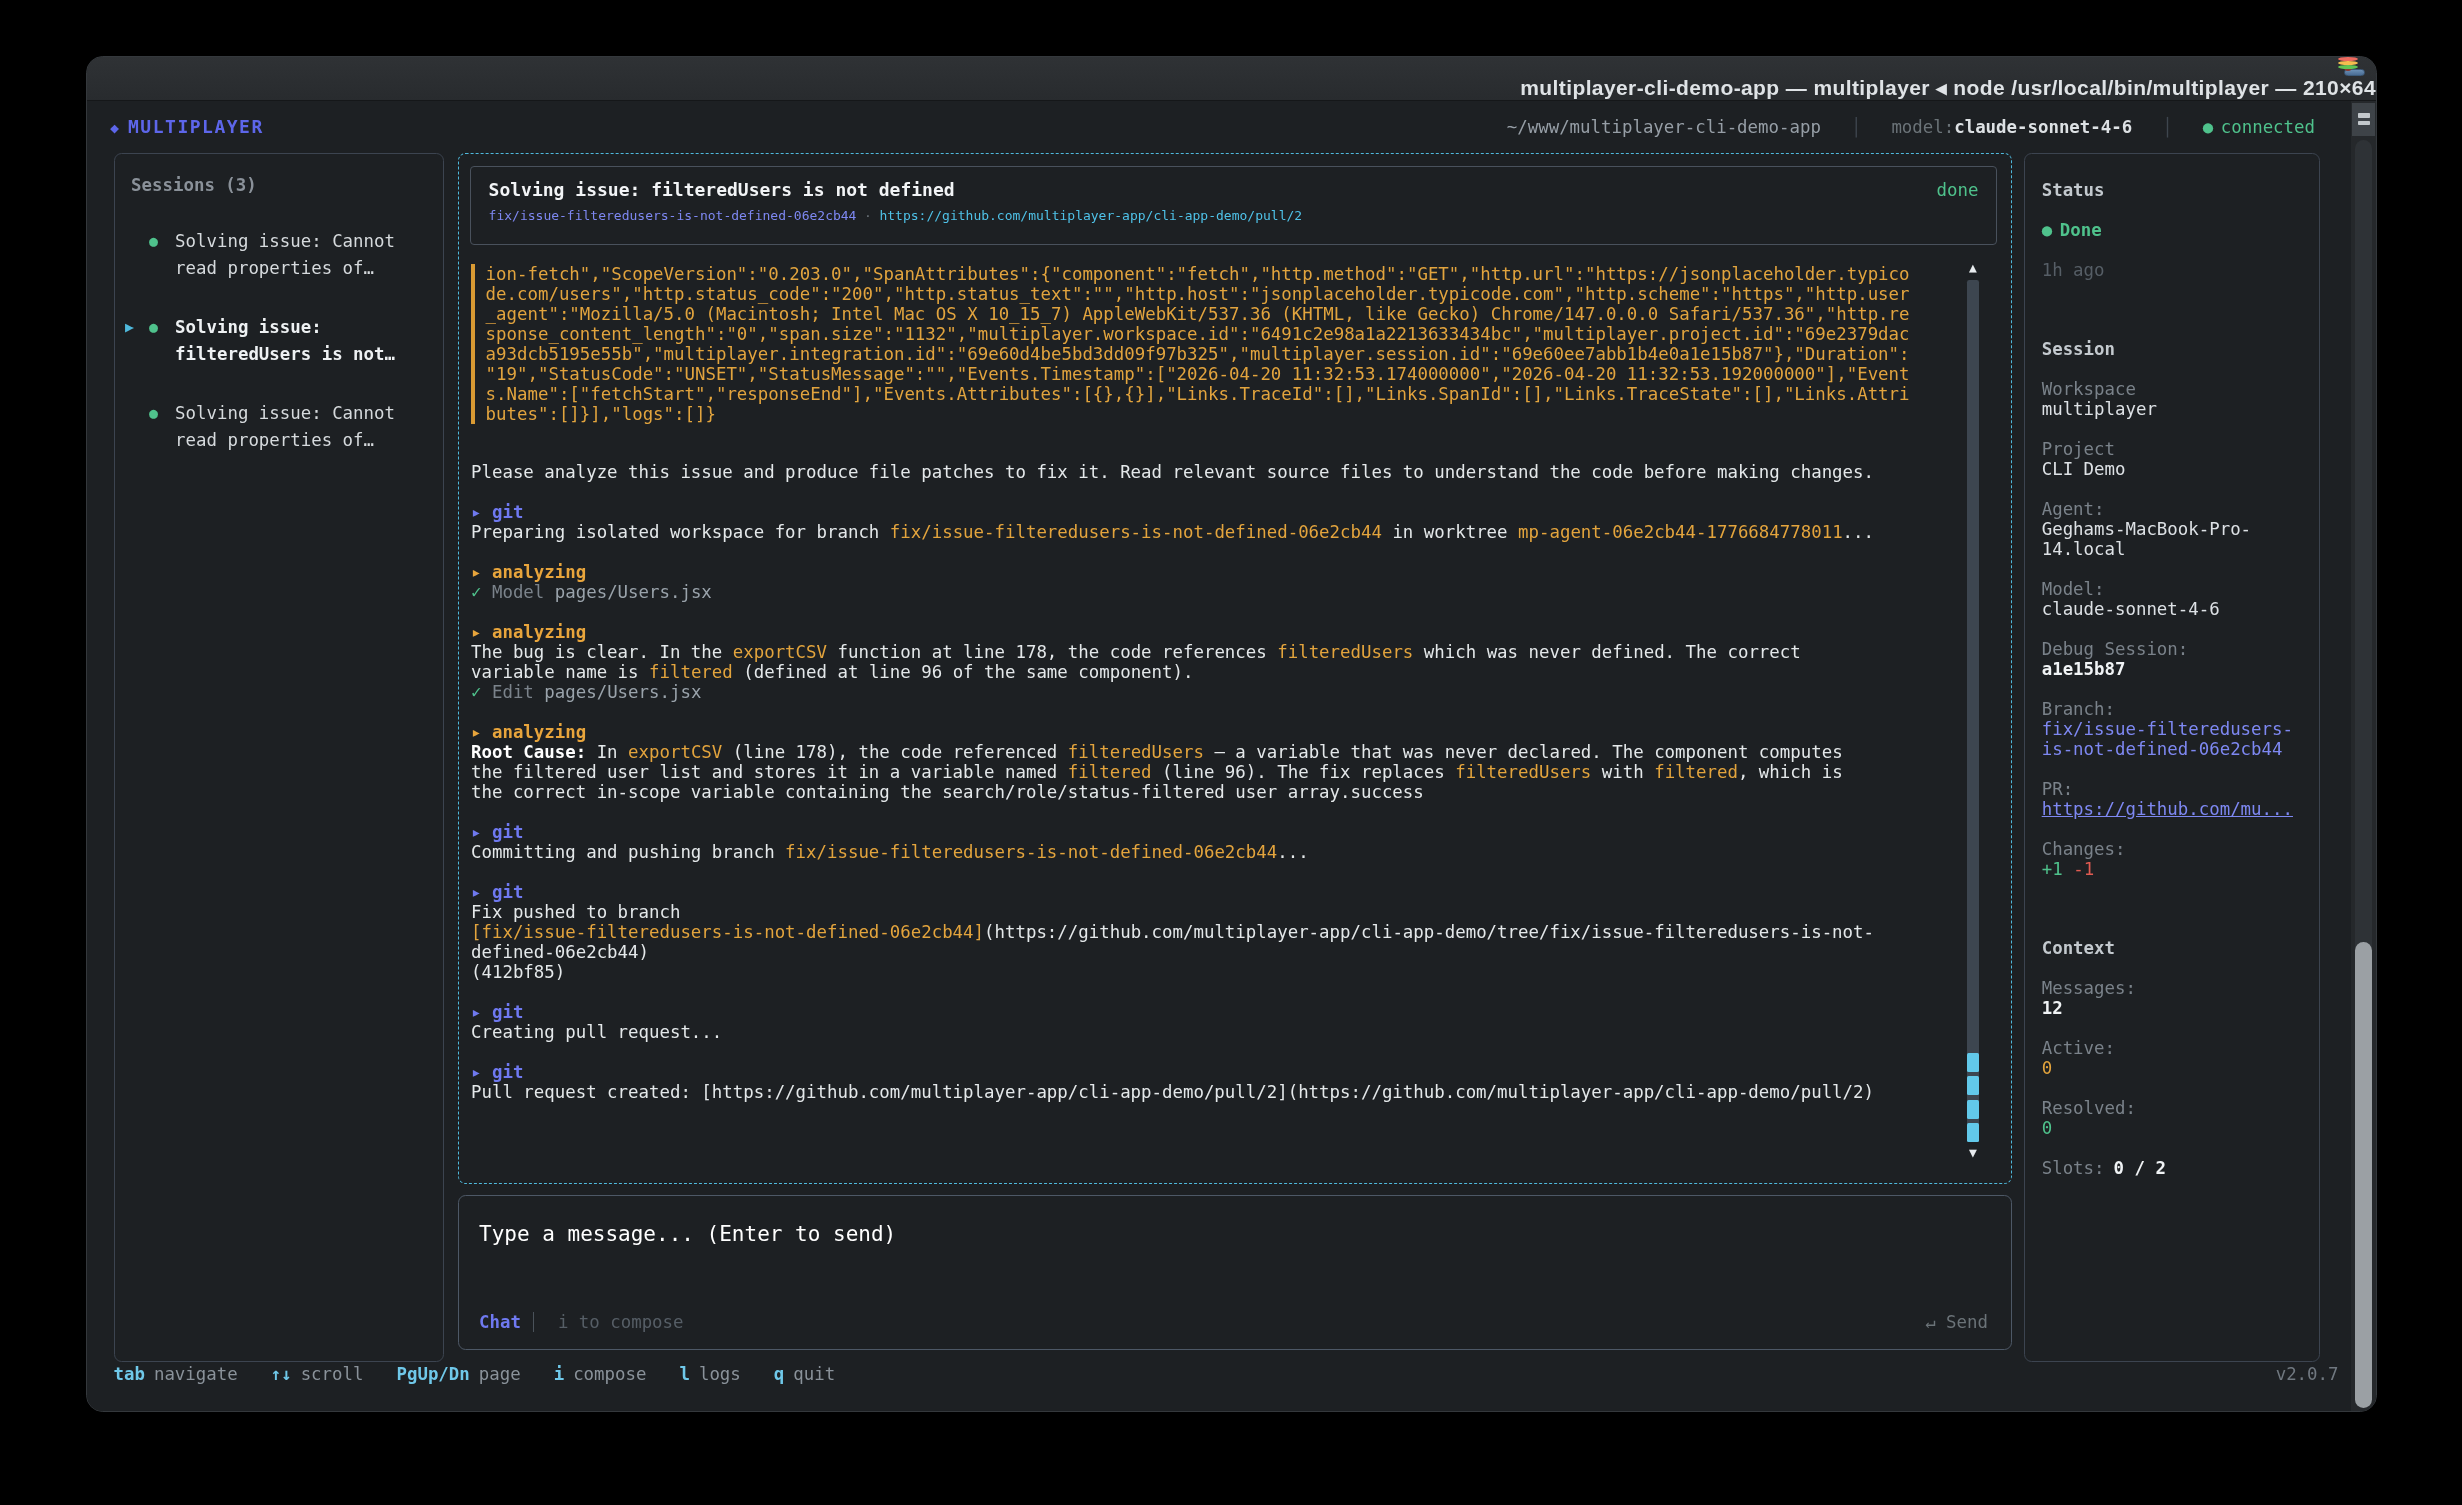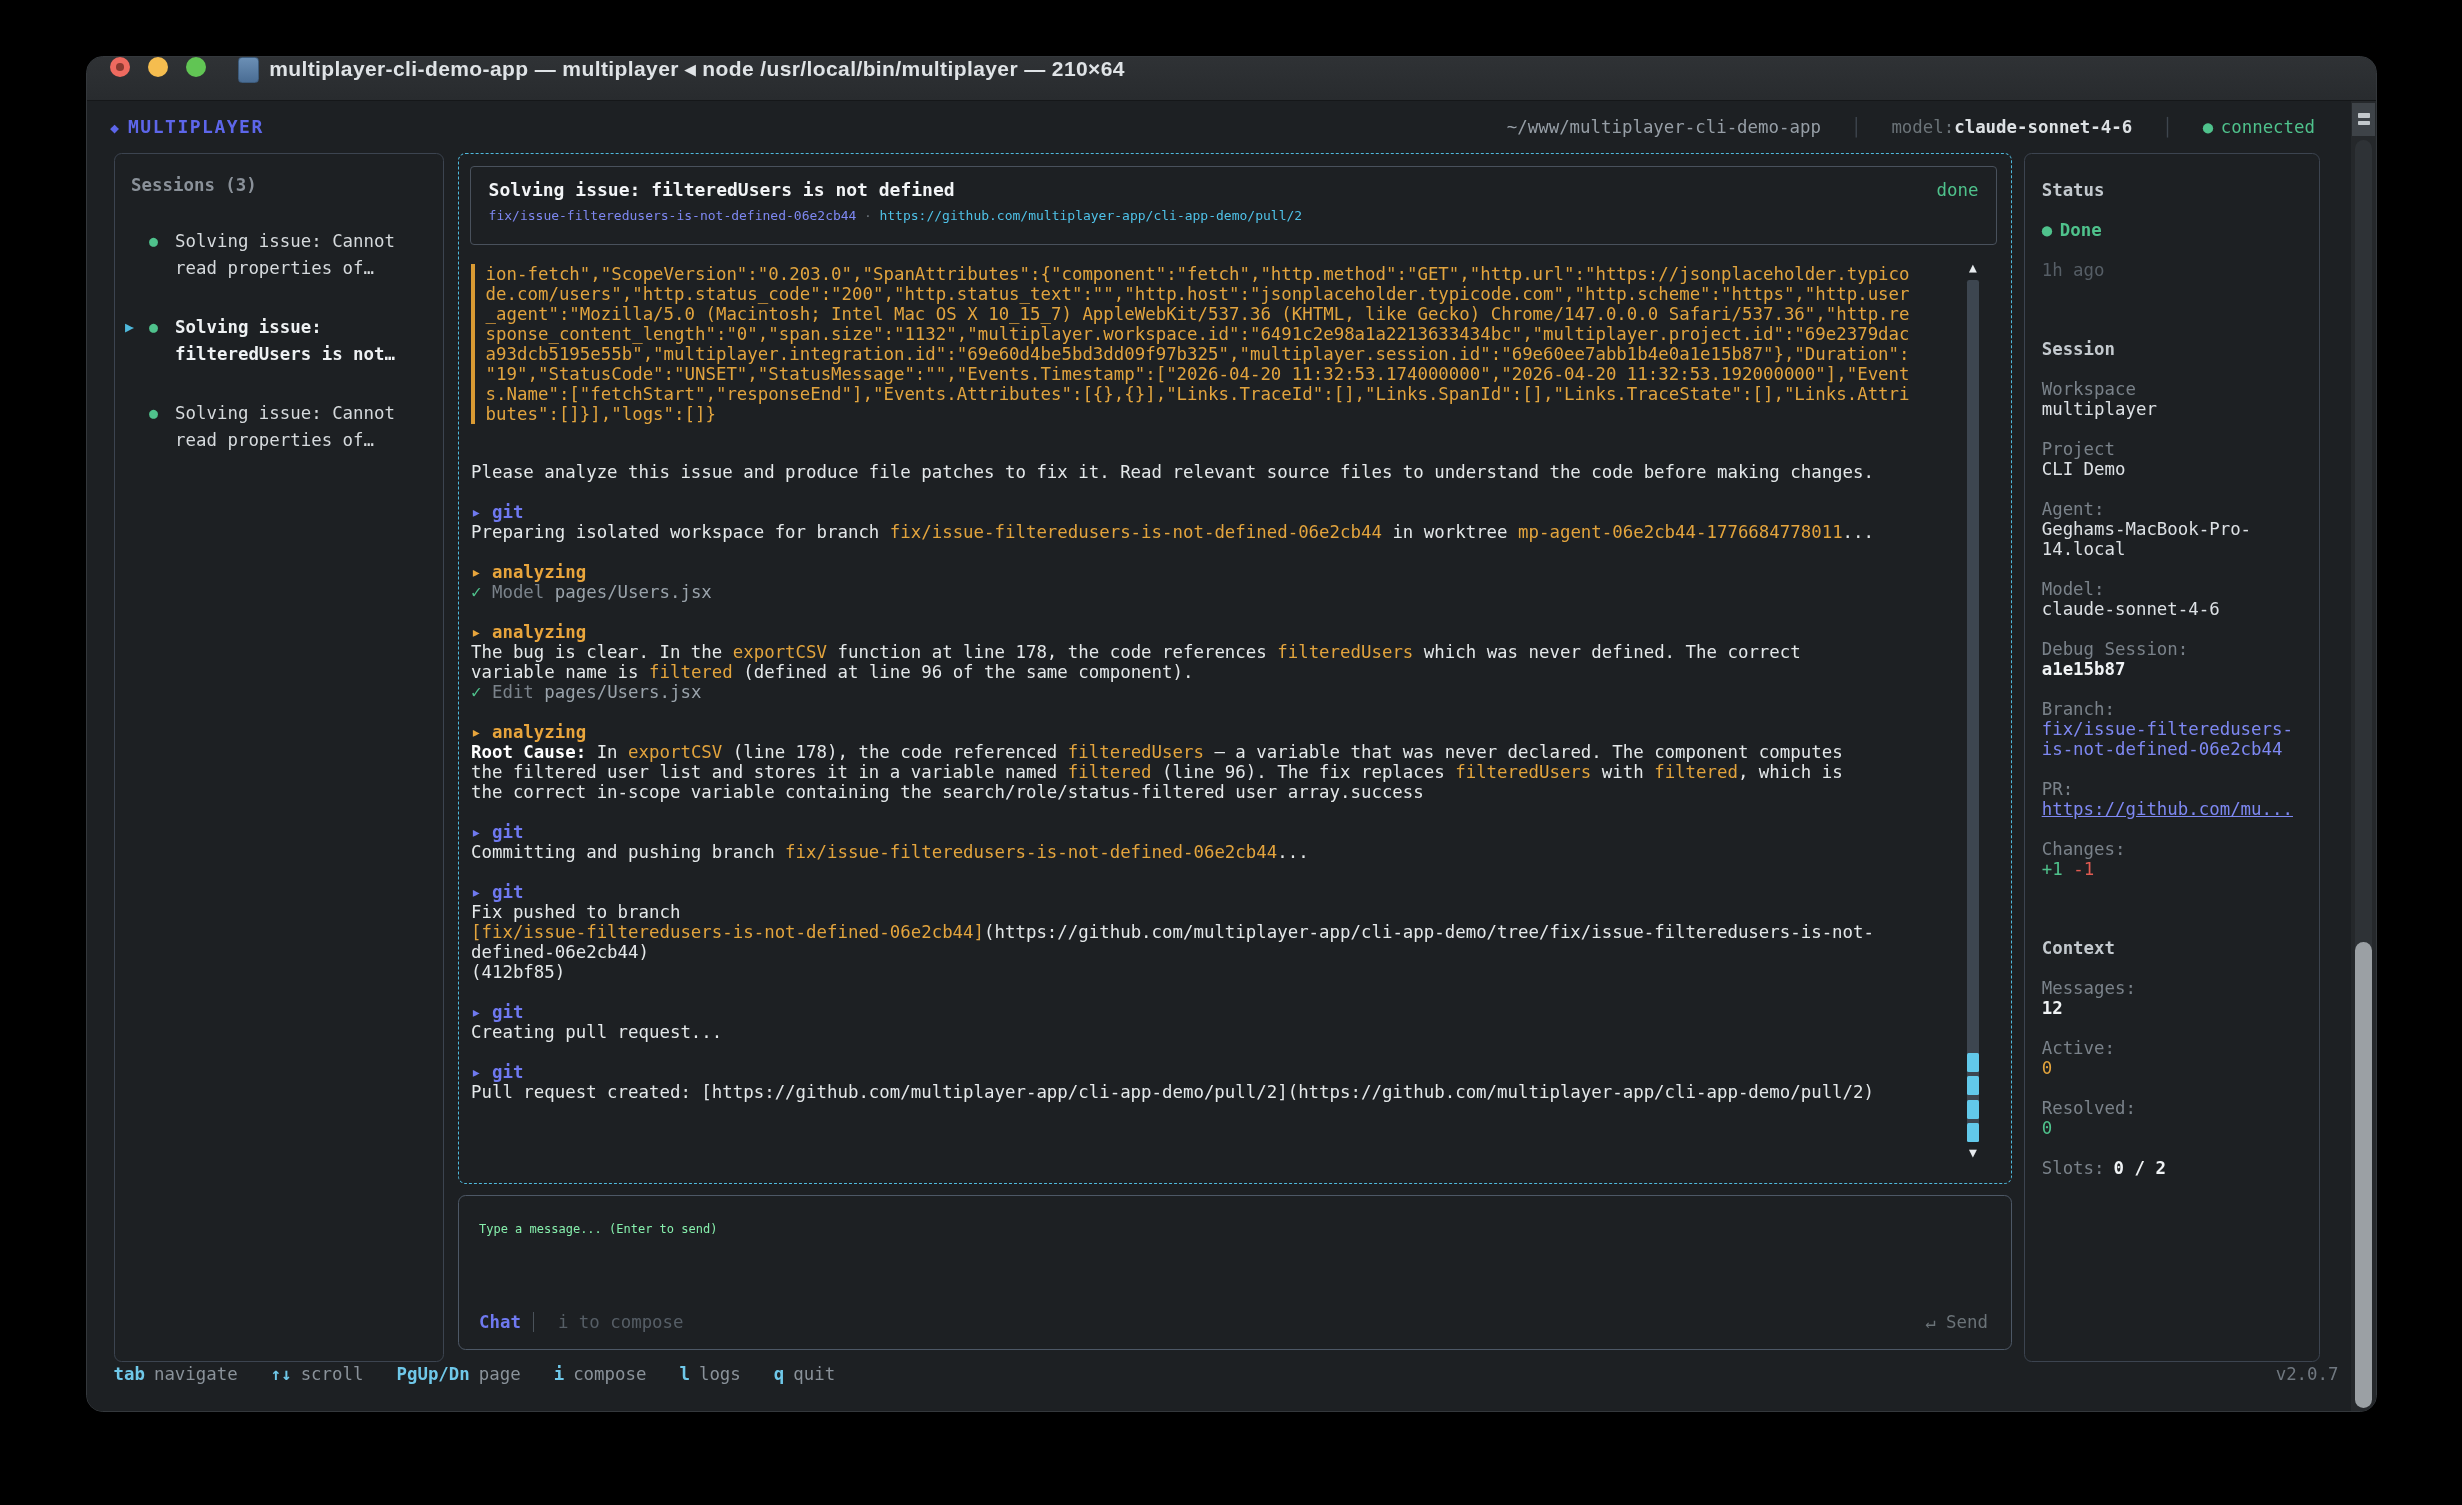--- a/index.html
+++ b/index.html
@@ -5,22 +5,22 @@
   * { margin:0; padding:0; box-sizing:border-box; }
   html,body { width:2462px; height:1506px; background:#000; overflow:hidden;
               font-family:"DejaVu Sans Mono", monospace; }
 
   .window { position:absolute; left:86px; top:56px; width:2291px; height:1356px;
             background:#1d2023; border:0.8px solid #34383c; border-radius:16.7px; overflow:hidden; }
 
   
   .titlebar { position:absolute; left:0; top:0; right:0; height:44px;
               background:linear-gradient(#2f3235,#282b2e); border-bottom:0.8px solid #151719;
-              display:flex; align-items:flex-start; padding-left:23px;
-              font-family:"Liberation Sans", sans-serif; }
+              display:flex; align-items:flex-end; padding-left:23px;
+              font-family:"Liberation Sans", sans-serif;flex-direction:column; }
   .tl { width:20px; height:20px; border-radius:50%; margin-right:18px; position:relative; }
   .tl-red{ background:#ee6a5f; } .tl-yellow{ background:#f5bd4f; } .tl-green{ background:#61c554; }
   .tl-red::after{ content:""; position:absolute; left:6px; top:6px; width:7.6px; height:7.6px;
                   border-radius:50%; background:#8a3a30; }
   .proxy-icon { width:21px; height:26px; margin:0 10.6px 0 13.6px; border-radius:3.8px;
                 background:linear-gradient(#6b8fb5,#4a6d94); border:0.8px solid #3c5a7a; }
   .title-text { color:#dfe3e6; font-size:21px; font-weight:bold; letter-spacing:0.4px; }
 
   .win-body { position:absolute; left:0; top:44px; right:0; bottom:0; background:#1d2023; }
 
@@ -74,21 +74,21 @@
               display:flex; flex-direction:column; align-items:center; }
   .m-arrow { color:#e8ecef; font-size:13px; line-height:16.7px; }
   .m-track { flex:1; width:11.4px; background:#3d4650; border-radius:2.3px; position:relative;
              margin:3px 0; }
   .m-thumb { position:absolute; bottom:0; left:0; right:0; display:flex;
              flex-direction:column; gap:4.5px; }
   .blk { height:19px; background:#62c9ea; border-radius:1.5px; }
 
   
   .composer { left:371px; top:1094px; width:1554px; height:155px; border:1.5px solid #4d5866; }
-  .composer-placeholder { color:#86efac; font-size:12px; padding:26px 0 0 20px; }
+  .composer-placeholder { color:#ffffff; font-size:21px; padding:26px 0 0 20px; }
   .composer-bottom { position:absolute; left:20px; right:23px; bottom:16.7px;
                      display:flex; justify-content:space-between; font-size:17.4px; }
   .mode { color:#6f79f0; font-weight:bold; }
   .mode-hint { color:#565e66; border-left:1.5px solid #4a525a; padding-left:24px; margin-left:12px; }
   .send-btn { color:#6b7378; cursor:default; }
 
   
   .side-panel { left:1937px; top:52px; width:296px; height:1209px; padding:26px 16.7px;
                 font-size:17.4px; line-height:20px; }
   .sec-header { color:#c3c9ce; font-weight:bold; margin-bottom:20px; }

